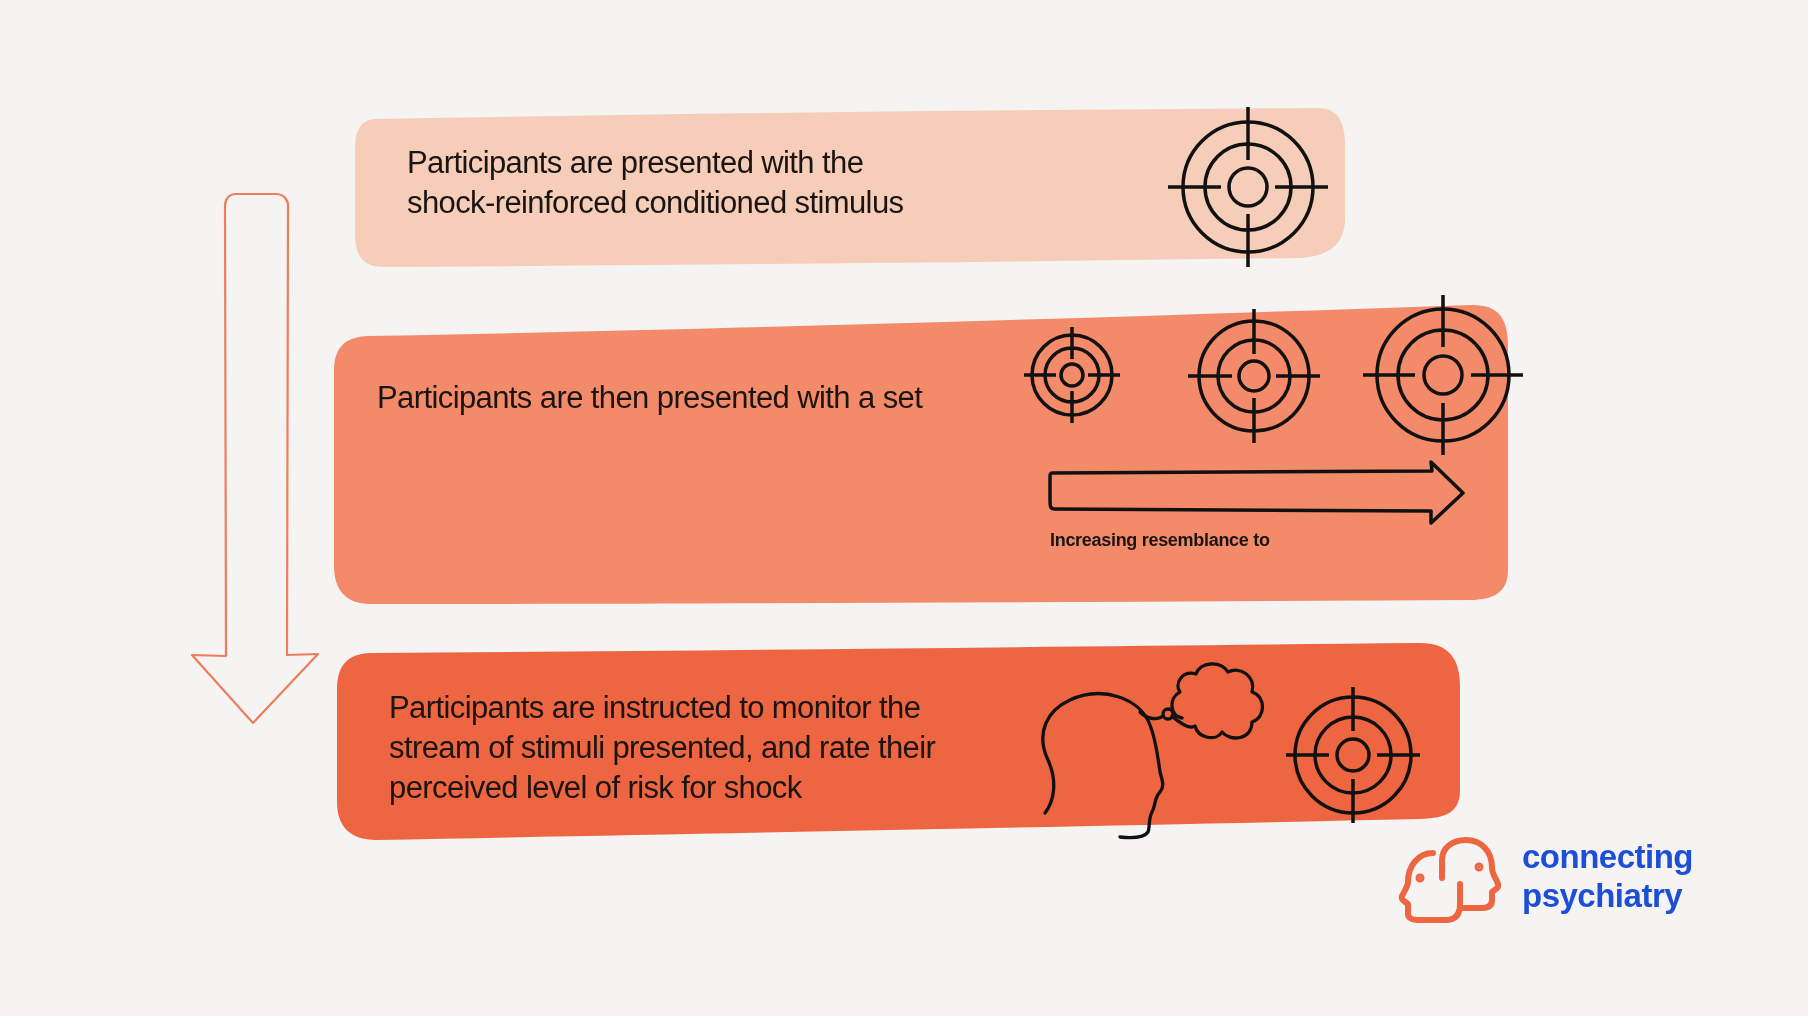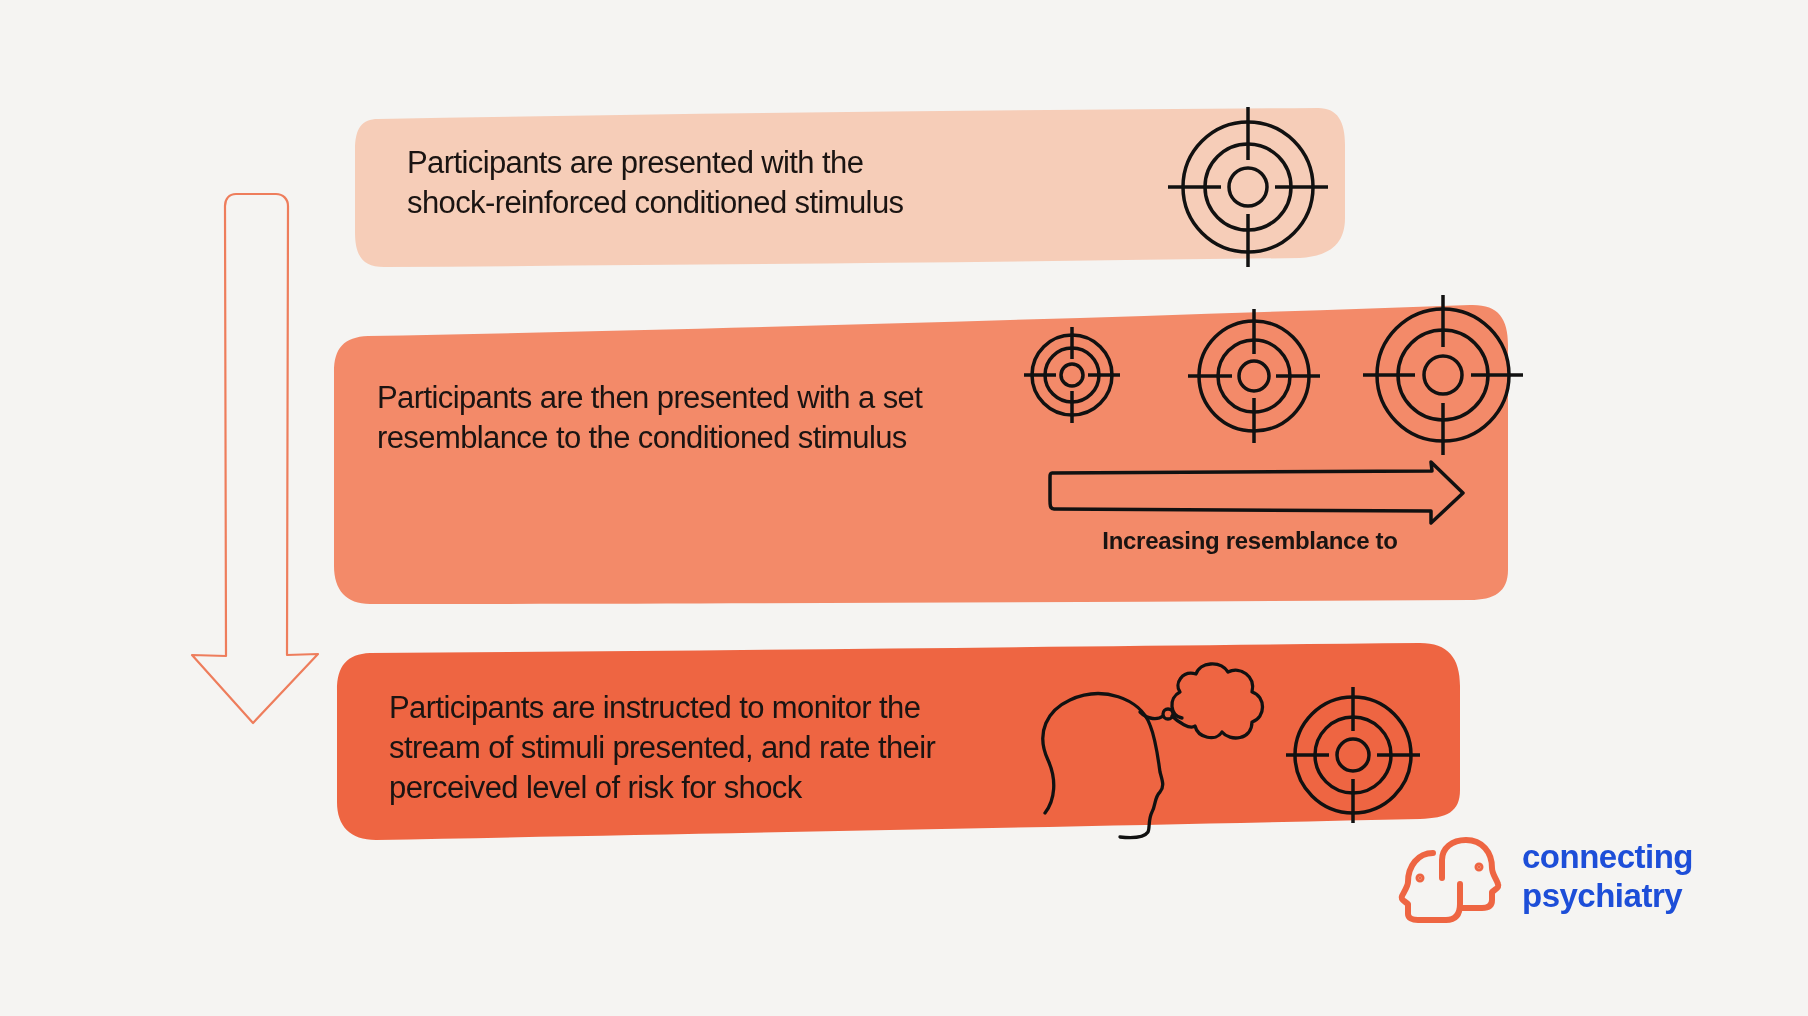--- a/index.html
+++ b/index.html
@@ -13,21 +13,21 @@
   .step-text {
     position: absolute; color: #1a1412; font-size: 31px; line-height: 40px;
     letter-spacing: -0.6px; white-space: nowrap; margin: 0;
   }
   .step-text span { display: block; }
   #t1 { left: 407px; top: 143px; }
   #t2 { left: 377px; top: 378px; }
   #t3 { left: 389px; top: 688px; }
   .caption {
     position: absolute; left: 1050px; width: 400px; top: 523px;
-    text-align: center; font-weight: bold; font-size: 24px; line-height: 35px;
+    text-align: left; font-weight: bold; font-size: 18px; line-height: 35px;
     color: #1a1412; letter-spacing: -0.3px;
   }
   .caption span { display: block; }
   .logo-text {
     position: absolute; left: 1522px; top: 837px; color: #1d4ed8;
     font-weight: bold; font-size: 33px; line-height: 39px; letter-spacing: -0.5px;
   }
   .logo-text span { display: block; }
 </style>
 </head>
@@ -112,21 +112,20 @@
     </g>
   </svg>
 
   <p class="step-text" id="t1">
     <span>Participants are presented with the</span>
     <span>shock-reinforced conditioned stimulus</span>
   </p>
 
   <p class="step-text" id="t2">
     <span>Participants are then presented with a set</span>
-    <span>resemblance to the conditioned stimulus</span>
   </p>
 
   <div class="caption">
     <span>Increasing resemblance to</span>
   </div>
 
   <p class="step-text" id="t3">
     <span>Participants are instructed to monitor the</span>
     <span>stream of stimuli presented, and rate their</span>
     <span>perceived level of risk for shock</span>

